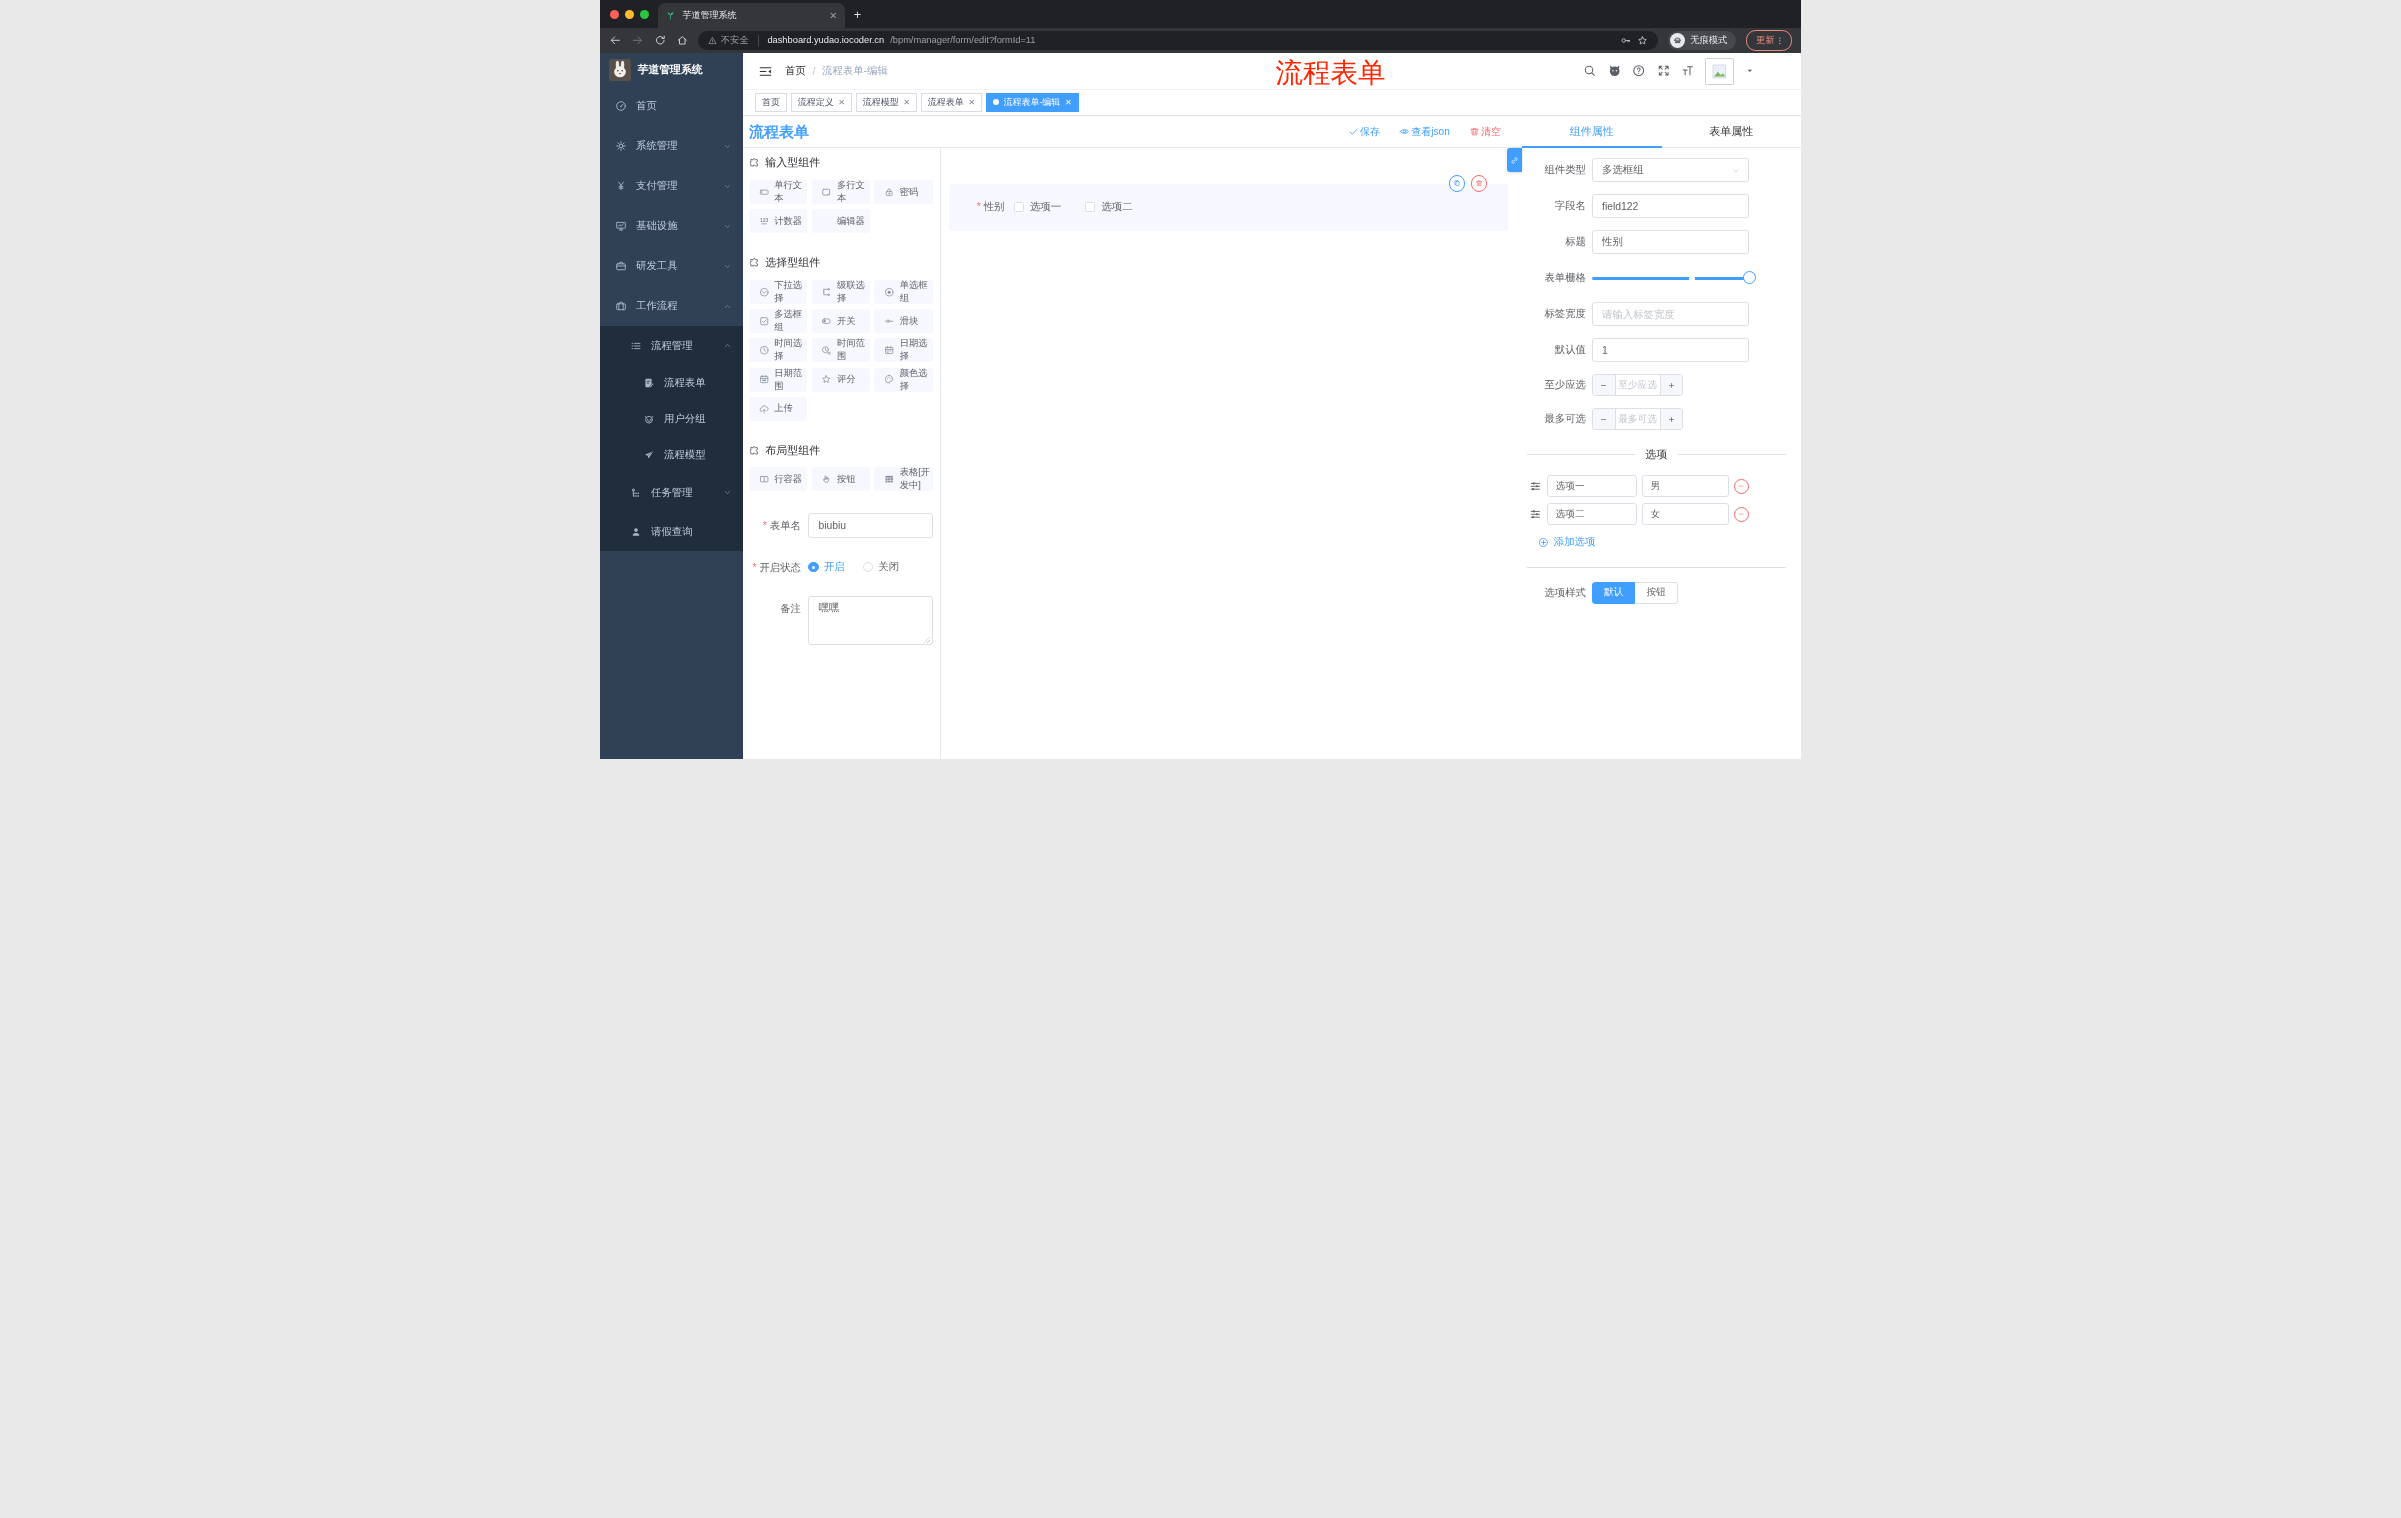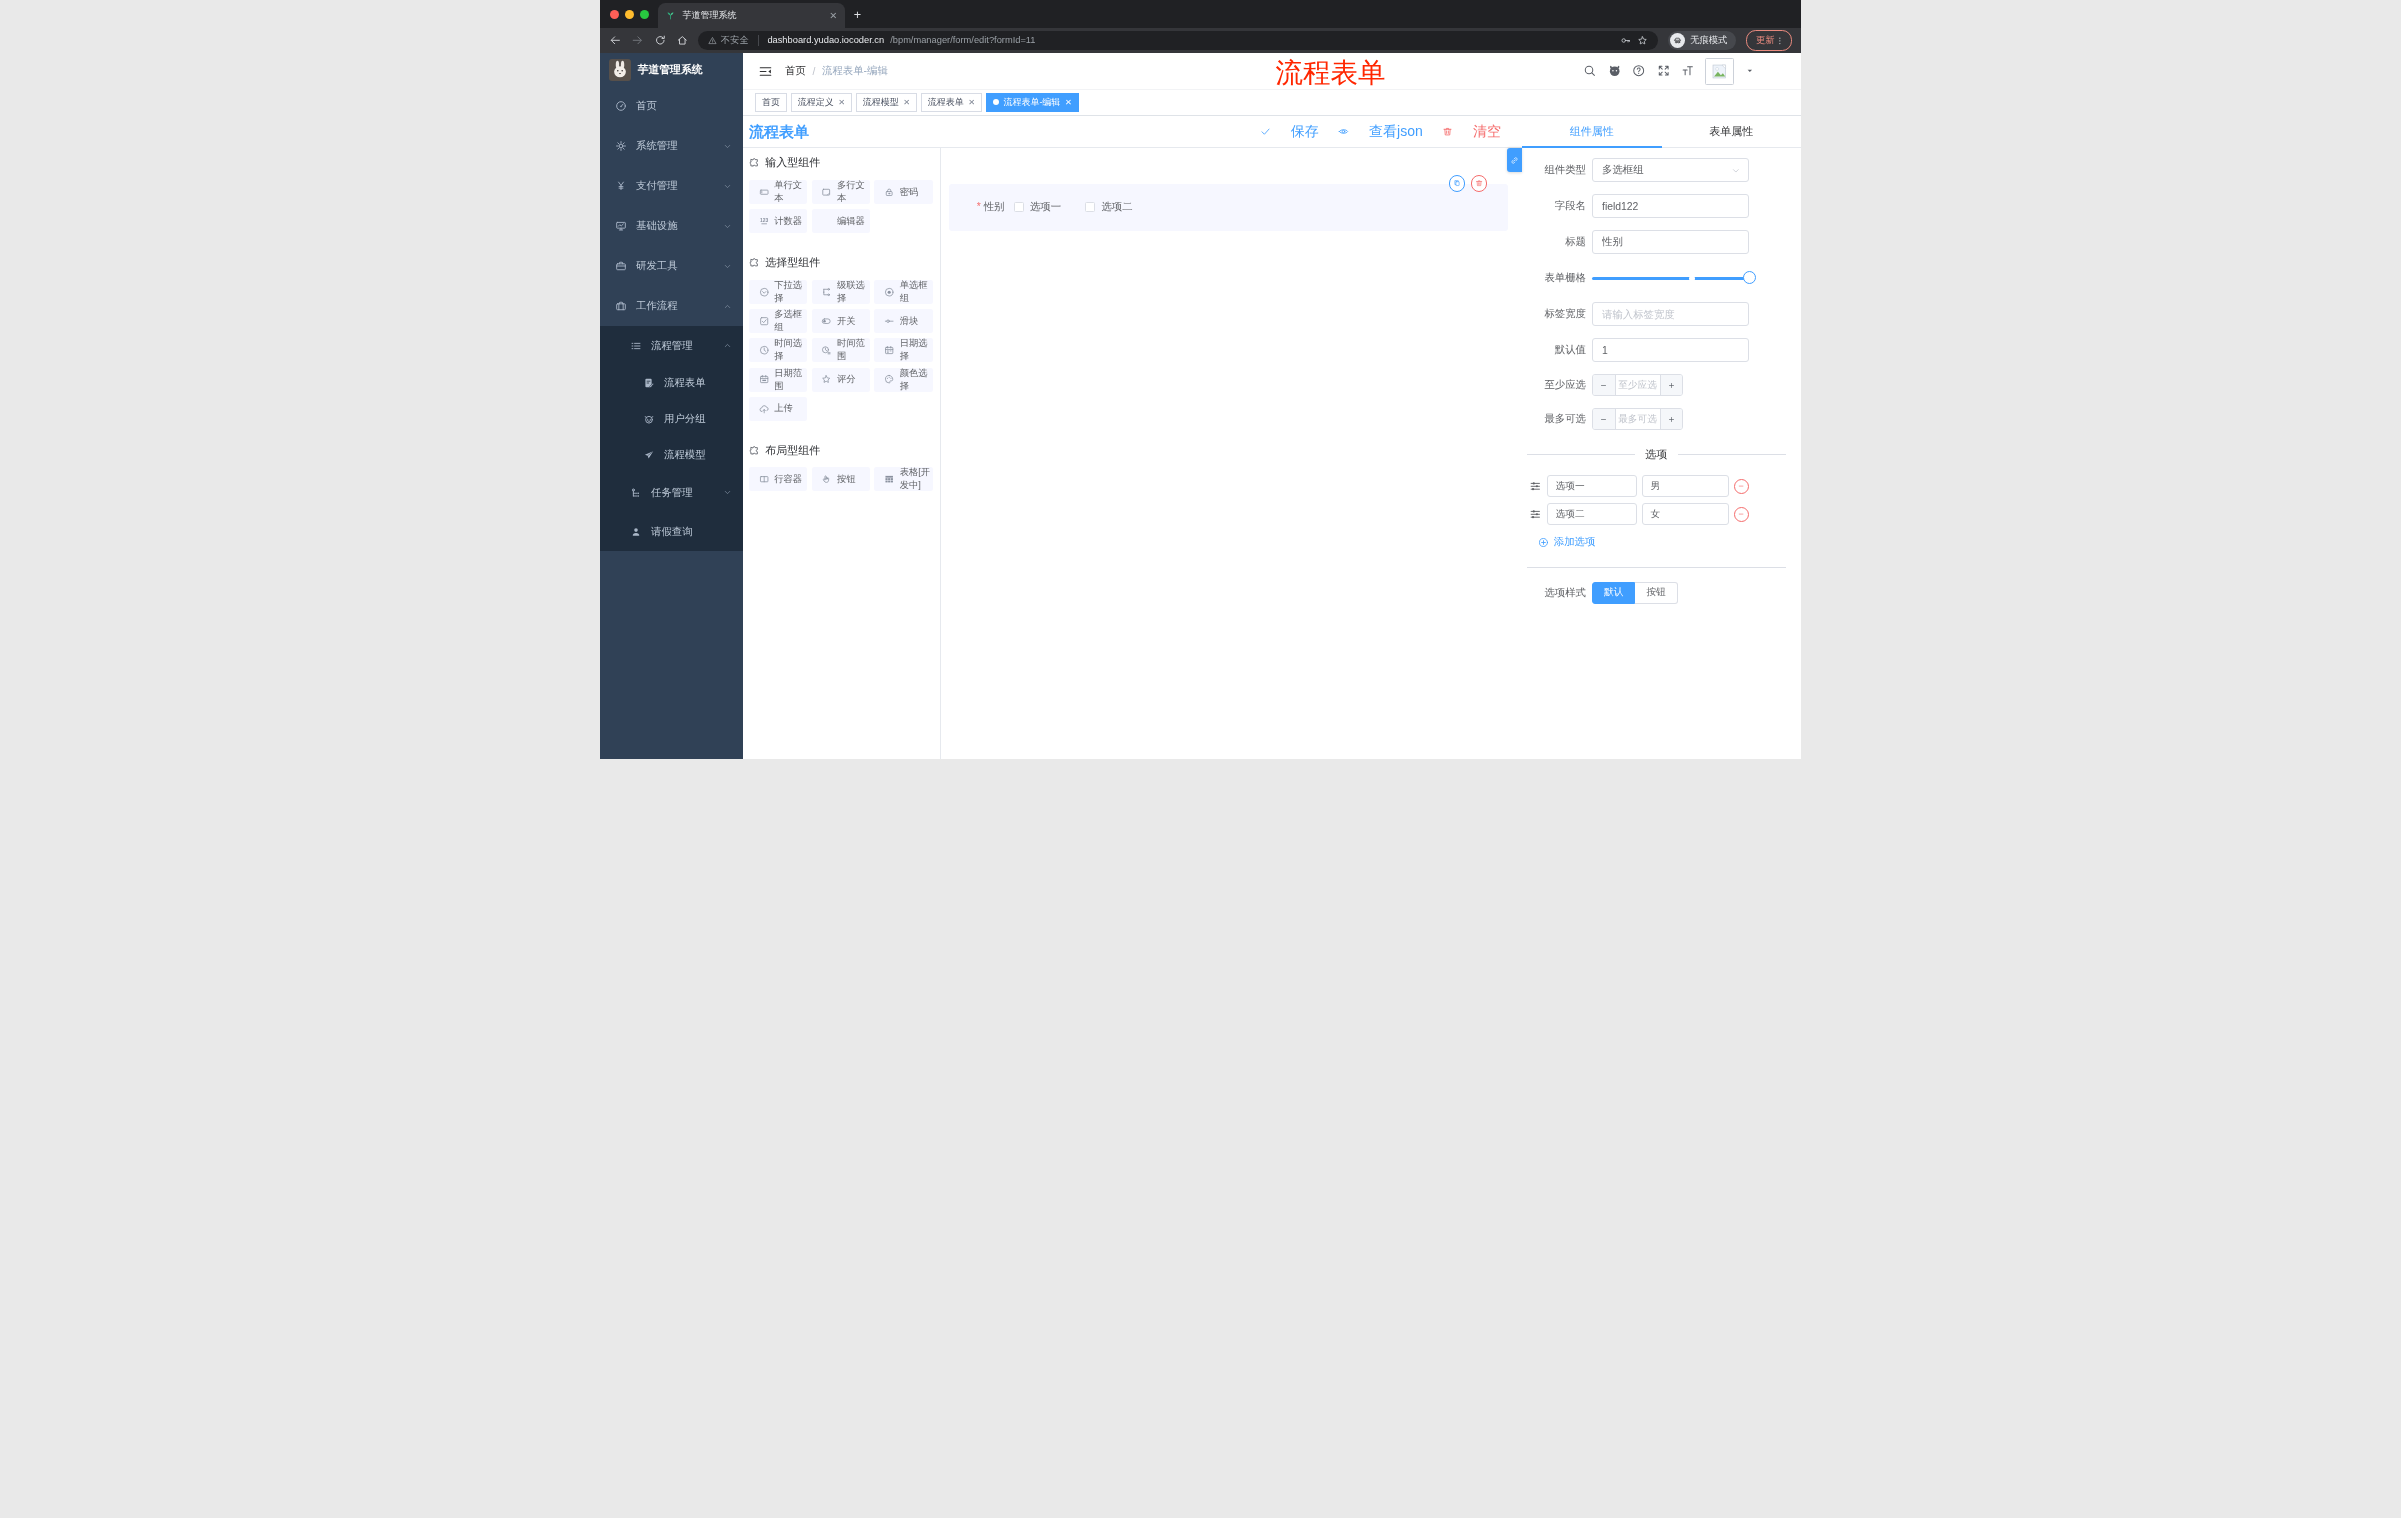--- a/index.html
+++ b/index.html
@@ -61,21 +61,21 @@
   .tag{height:19.3px;box-sizing:border-box;border:0.7px solid #d8dce5;background:#fff;color:#495060;font-size:9px;display:flex;align-items:center;gap:4.5px;padding:0 6px;cursor:pointer;}
   .tag .x{font-size:8.2px;color:#7d8492;}
   .tag.active{background:#409eff;border-color:#409eff;color:#fff;}
   .tag.active .x{color:#fff;}
   .tag .dot{width:6px;height:6px;border-radius:50%;background:#fff;}
 
   .content{flex:1;display:flex;flex-direction:column;min-height:0;}
   .content-header{height:31px;position:relative;border-bottom:0.7px solid #e6e9ee;flex-shrink:0;}
   .panel-title{position:absolute;left:6px;top:0;line-height:31px;font-size:15px;font-weight:600;color:#409eff;}
   .canvas-actions{position:absolute;right:300px;top:0;height:31px;display:flex;align-items:center;gap:19.3px;}
-  .cact{display:flex;align-items:center;gap:20px;font-size:14px;cursor:pointer;}
+  .cact{display:flex;align-items:center;gap:1px;font-size:10px;cursor:pointer;}
   .cact .ic{font-size:11px;}
   .cact.blue{color:#409eff;}
   .cact.red{color:#f56c6c;}
   .insp-tabs{position:absolute;right:0;top:0;width:279px;height:31px;display:flex;}
   .insp-tab{flex:1;text-align:center;line-height:31px;font-size:11px;color:#303133;position:relative;cursor:pointer;}
   .insp-tab.active{color:#409eff;}
   .insp-tab.active::after{content:'';position:absolute;left:0;right:0;bottom:-0.7px;height:1.5px;background:#409eff;}
 
   .content-body{flex:1;display:flex;position:relative;min-height:0;}
 
@@ -794,20 +794,43 @@
                         <rect x="13" y="8" width="4.2" height="3.6" fill="currentColor" stroke="none"></rect>
                         <rect x="2.8" y="12.6" width="4.2" height="3.6" fill="currentColor" stroke="none"></rect>
                         <rect x="7.9" y="12.6" width="4.2" height="3.6" fill="currentColor" stroke="none"></rect>
                         <rect x="13" y="12.6" width="4.2" height="3.6" fill="currentColor" stroke="none"></rect>
                       </svg>
                     </span>
       <span>表格[开发中]</span>
     </div>
                 </div>
   </div>
+              <div class="pform">
+  <div class="pfrow">
+    <div class="pflabel req">表单名</div>
+    <div class="pfctrl"><input class="tin h34" value="biubiu" style=""></div>
+  </div>
+  <div class="pfrow">
+    <div class="pflabel req">开启状态</div>
+    <div class="pfctrl radios">
+      <span class="radio">
+        <span class="rdot on"></span>
+        <span class="rlabel on">开启</span>
+      </span>
+      <span class="radio">
+        <span class="rdot off"></span>
+        <span class="rlabel">关闭</span>
+      </span>
+    </div>
+  </div>
+  <div class="pfrow">
+    <div class="pflabel">备注</div>
+    <div class="tawrap"><textarea class="ta" style="">嘿嘿</textarea></div>
+  </div>
+</div>
             </div>
 
           <div class="canvas">
             <div class="gwrap">
               <div class="gactions">
                 <span class="cbtn copy">
                     <span class="ic">
                       <svg viewBox="0 0 20 20" width="1em" height="1em" fill="none" stroke="currentColor" stroke-width="1.5" stroke-linecap="round" stroke-linejoin="round">
                         <rect x="7" y="6.6" width="8" height="9.4" rx="1"></rect>
                         <path d="M12.8 6.6 V4 H4.6 v9.4 h2.4"></path>

